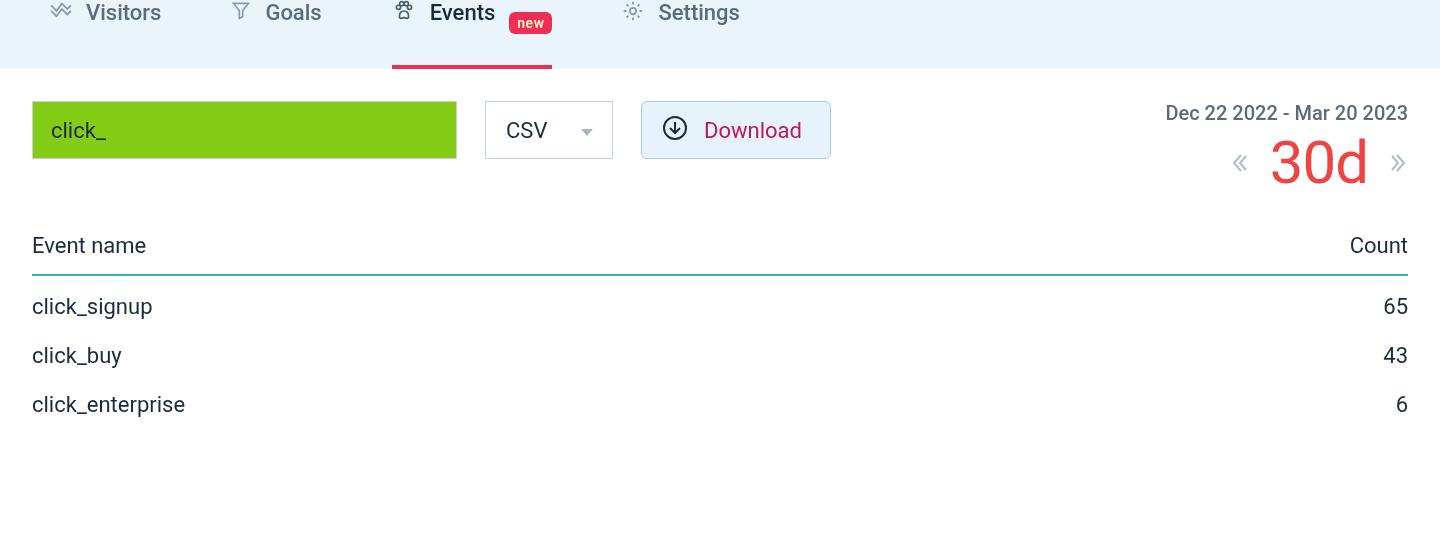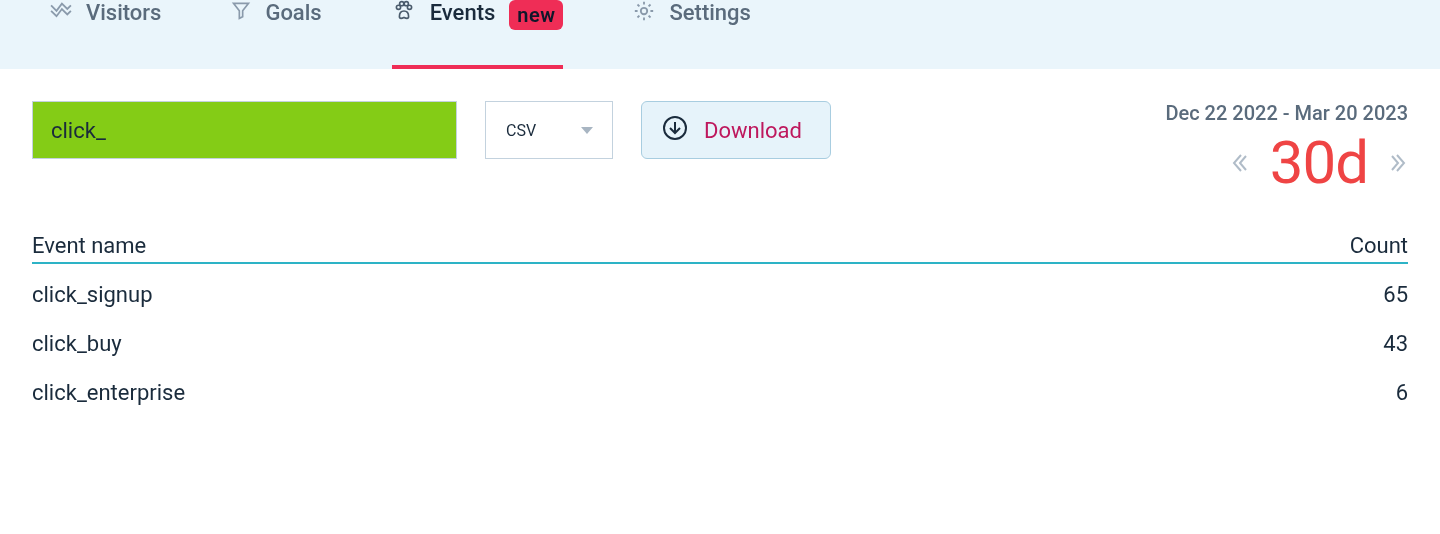--- a/index.html
+++ b/index.html
@@ -47,26 +47,27 @@
     .tab .icon {
       display: flex;
       align-items: center;
       color: #8a9aab;
     }
     .tab.active .icon {
       color: #4a5b6c;
     }
     .badge-new {
       background: #ef2d56;
-      color: #0f172a;
-      font-size: 20px;
+      color: #fef9c3;
+      font-size: 14px;
       font-weight: 600;
       padding: 3px 8px;
       border-radius: 6px;
       letter-spacing: 0.5px;
+      margin-top: 12px;
     }
     .main {
       padding: 32px 32px 0 32px;
     }
     .toolbar {
       display: flex;
       align-items: flex-start;
       gap: 28px;
     }
     .search-input {
@@ -81,21 +82,21 @@
       font-family: inherit;
     }
     .select-csv {
       width: 128px;
       height: 58px;
       border: 1px solid #c3d2de;
       display: flex;
       align-items: center;
       justify-content: space-between;
       padding: 0 18px 0 20px;
-      font-size: 16px;
+      font-size: 22px;
       color: #1a2b3c;
       cursor: pointer;
       background: #fff;
     }
     .select-csv .caret {
       color: #a8b5c2;
     }
     .download-btn {
       height: 58px;
       border: 1px solid #a8cde0;
@@ -164,21 +165,21 @@
     .add-column-btn .caret {
       color: #a8b5c2;
     }
     .table {
       margin-top: 40px;
     }
     .thead {
       display: flex;
       justify-content: space-between;
       border-bottom: 2px solid #2db3c6;
-      padding-bottom: 4px;
+      padding-bottom: 16px;
     }
     .th {
       font-size: 22px;
       color: #1a2b3c;
     }
     .trow {
       display: flex;
       justify-content: space-between;
       padding: 18px 0 6px 0;
       font-size: 22px;

